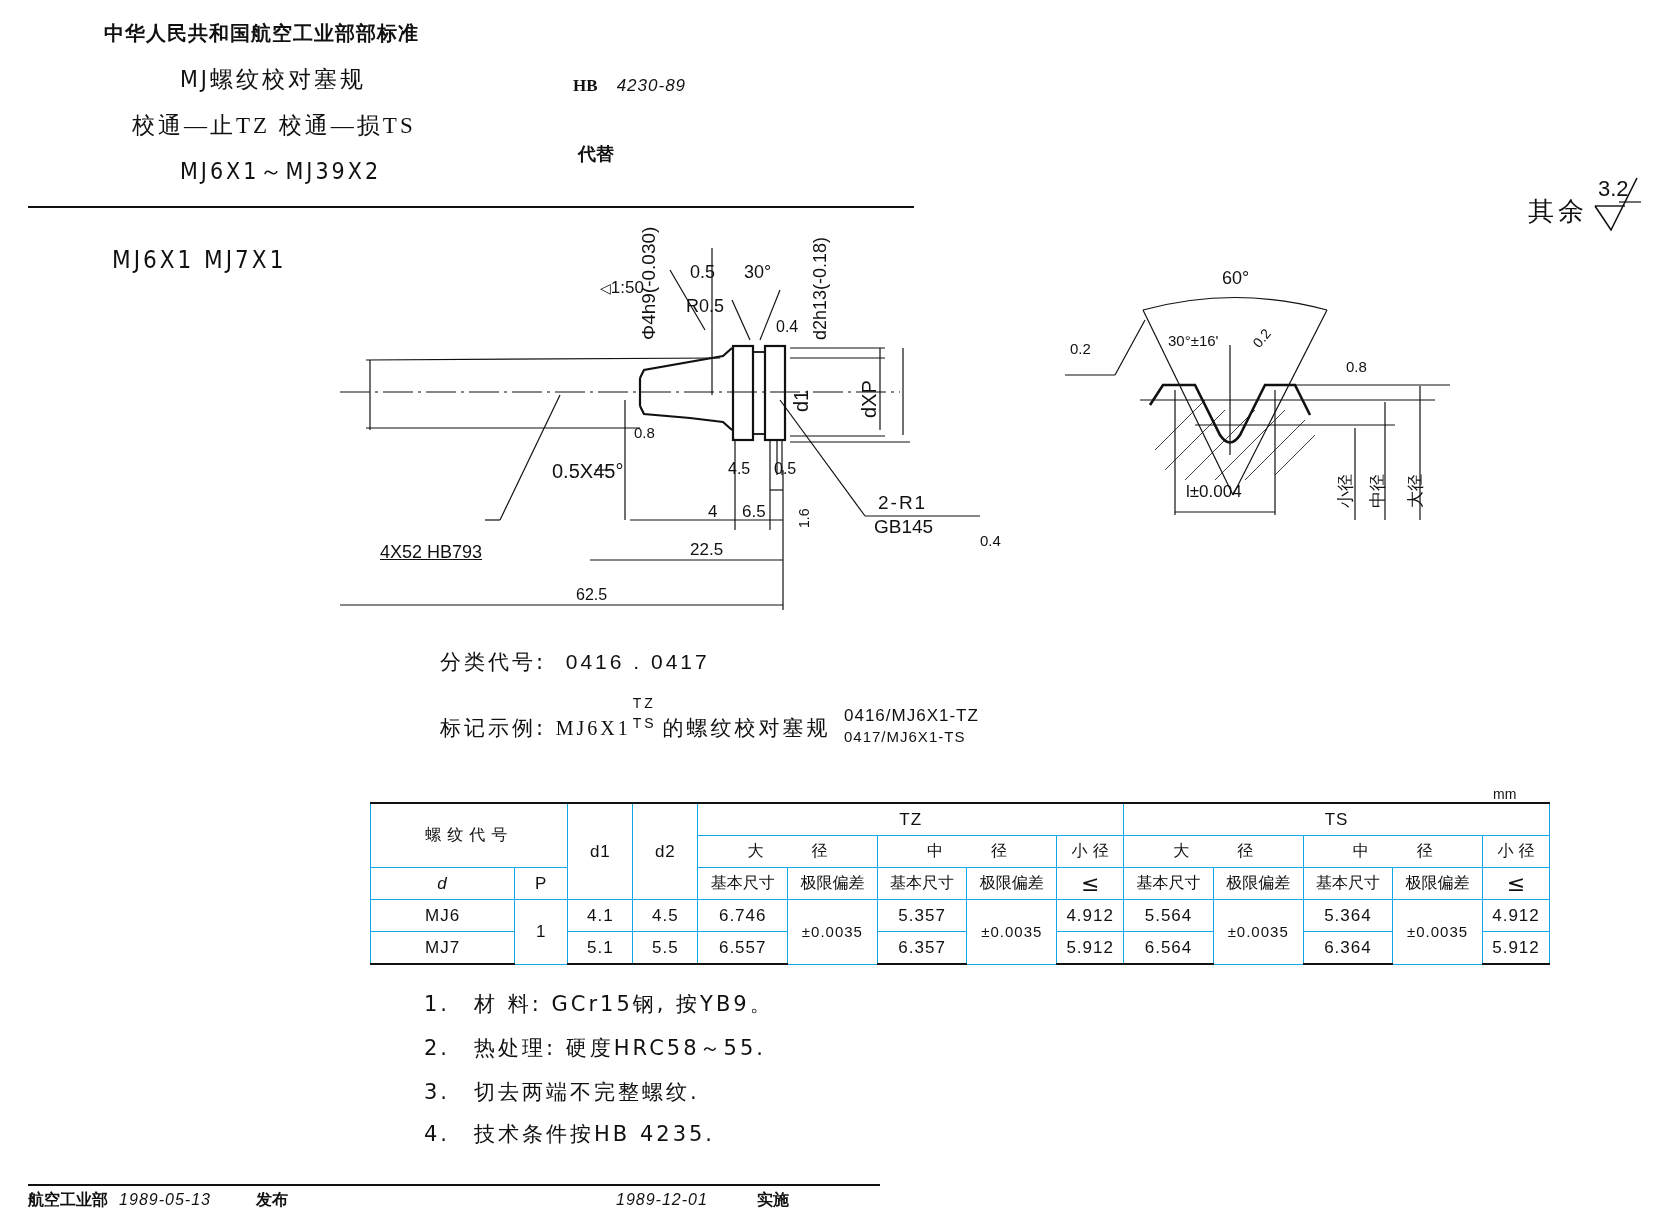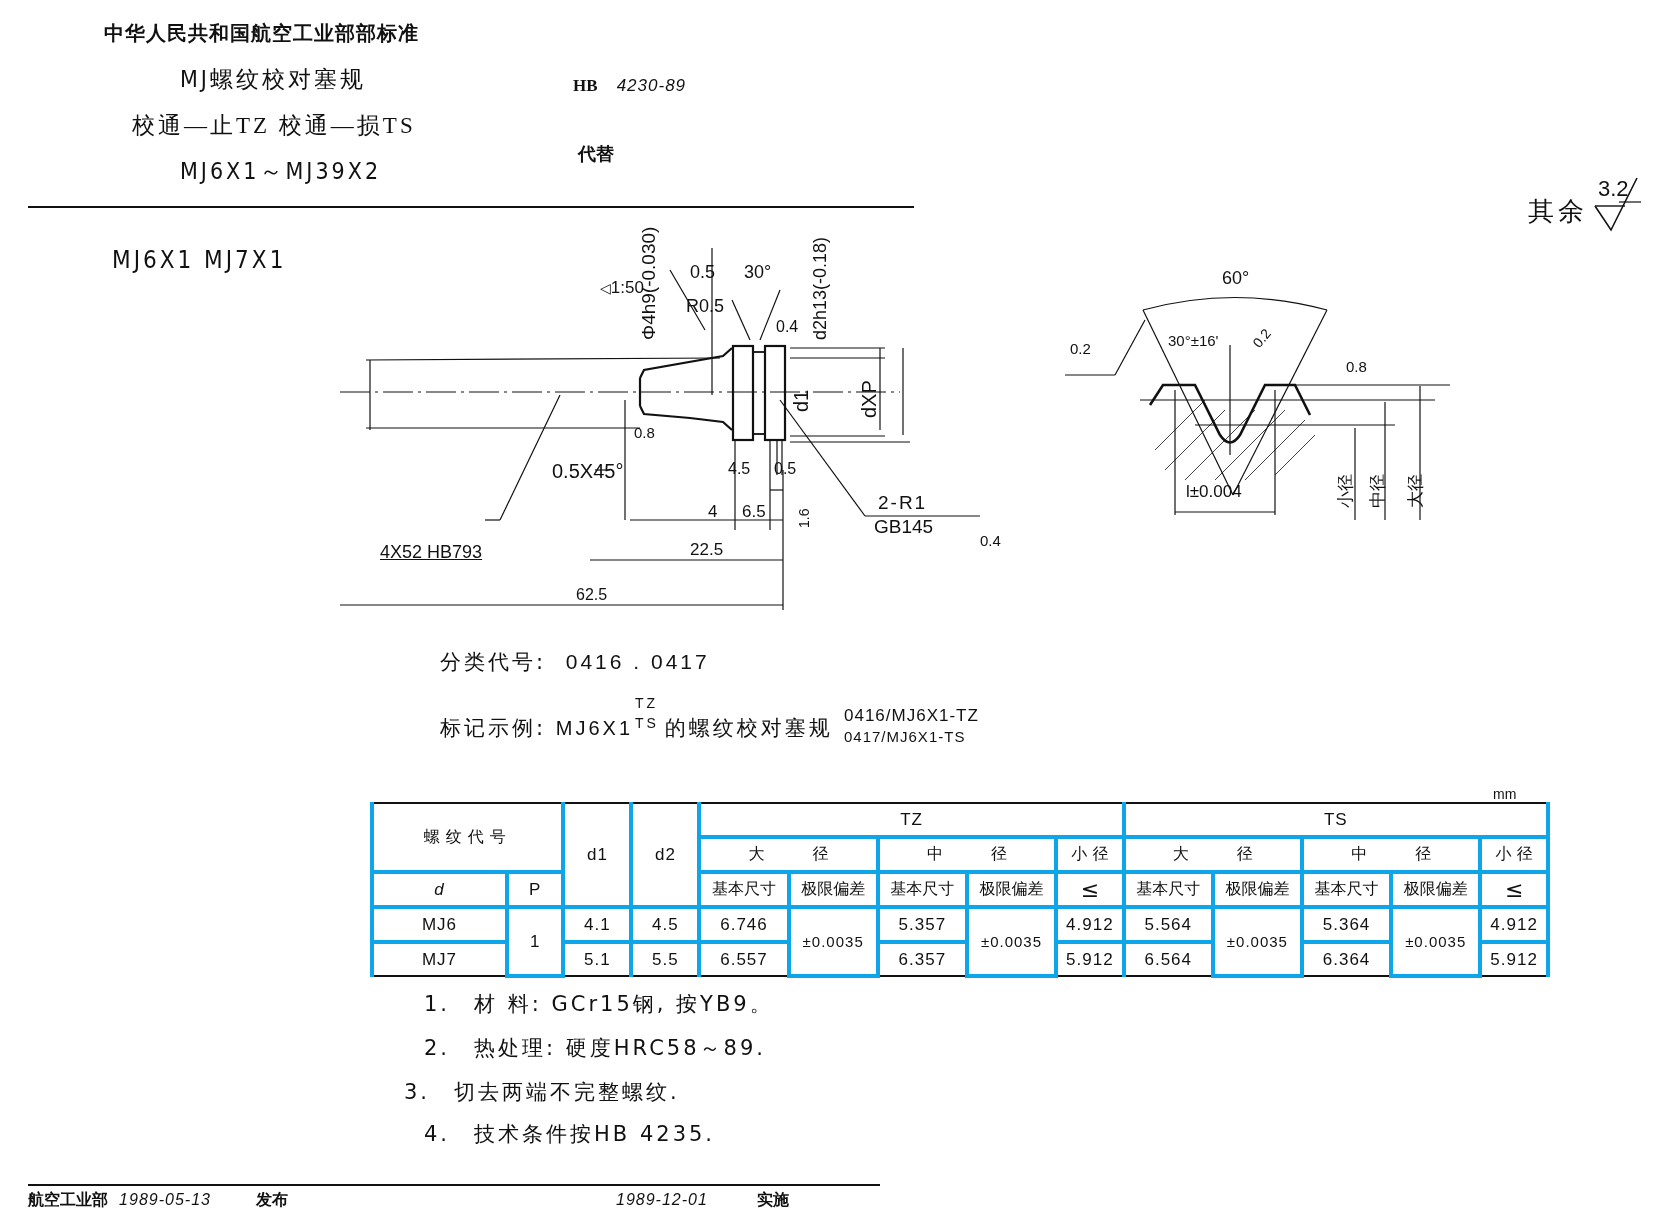--- a/index.html
+++ b/index.html
@@ -9,21 +9,21 @@
   .org { font-weight:bold; font-size:20px; letter-spacing:1px; }
   .title { font-family:"DejaVu Sans Condensed","DejaVu Sans",sans-serif; font-size:23px; letter-spacing:3px; }
   .hb { font-family:"Liberation Serif", serif; font-weight:bold; font-size:17px; }
   .hbnum { font-family:"Liberation Sans", sans-serif; font-style:italic; font-size:17px; letter-spacing:1px; }
   .small-b { font-weight:bold; font-size:18px; }
   .rule { position:absolute; background:#111; }
   .note { font-size:21px; letter-spacing:3px; }
   .draw-text { font-family:"Liberation Sans", sans-serif; font-size:17px; }
   table.spec { position:absolute; left:370px; top:802px; width:1180px; border-collapse:collapse;
                font-size:16px; text-align:center; }
-  table.spec td { border:4px solid #0ea5e9; padding:0; height:31px; }
+  table.spec td { border:1px solid #0ea5e9; padding:0; height:31px; }
   table.spec tr.top td { border-top:2px solid #111; }
   table.spec tr.last td { border-bottom:2px solid #111; }
   table.spec .num { font-family:"Liberation Sans", sans-serif; font-size:17px; letter-spacing:1px; }
   .footer-rule { position:absolute; left:28px; top:1184px; width:852px; height:2px; background:#111; }
   .footer { font-size:16px; }
   .footer .date { font-family:"Liberation Sans", sans-serif; font-style:italic; font-size:16px; letter-spacing:1px; }
 </style>
 </head>
 <body>
 
@@ -160,21 +160,21 @@
 <div class="abs" style="left:1334px;top:508px;transform:rotate(-90deg);transform-origin:left top;font-size:17px;">小径</div>
 <div class="abs" style="left:1366px;top:508px;transform:rotate(-90deg);transform-origin:left top;font-size:17px;">中径</div>
 <div class="abs" style="left:1404px;top:508px;transform:rotate(-90deg);transform-origin:left top;font-size:17px;">大径</div>
 
 <div class="abs note" style="left:440px;top:648px;">
   <span>分类代号:</span>
   <span class="draw-text" style="font-size:21px;margin-left:10px;">0416 . 0417</span>
 </div>
 <div class="abs note" style="left:440px;top:714px;">
   <span>标记示例:</span>
-  <span class="draw-text" style="font-size:20px;">MJ6X1</span><span style="display:inline-block;position:relative;width:22px;height:20px;">
+  <span class="draw-text" style="font-size:20px;font-family:Liberation Serif, serif;">MJ6X1</span><span style="display:inline-block;position:relative;width:22px;height:20px;">
     <span class="draw-text" style="position:absolute;left:2px;top:-20px;font-size:14px;">TZ</span>
     <span class="draw-text" style="position:absolute;left:2px;top:0px;font-size:14px;">TS</span>
   </span>
   <span>的螺纹校对塞规</span>
 </div>
 <div class="abs draw-text" style="left:844px;top:706px;font-size:17px;letter-spacing:1px;">0416/MJ6X1-TZ</div>
 <div class="abs draw-text" style="left:844px;top:728px;font-size:15px;letter-spacing:1px;">0417/MJ6X1-TS</div>
 
 <div class="abs draw-text" style="left:1493px;top:786px;font-size:14px;">mm</div>
 <table class="spec">
@@ -235,23 +235,23 @@
     <td class="num">6.364</td>
     <td class="num">5.912</td>
   </tr>
 </tbody>
   </table>
 
 <div class="abs note" style="left:424px;top:990px;">
   <span>1.</span> <span>材  料: GCr15钢, 按YB9。</span>
 </div>
 <div class="abs note" style="left:424px;top:1034px;">
-  <span>2.</span> <span>热处理: 硬度HRC58～89.</span>
-</div>
-<div class="abs note" style="left:404px;top:1078px;text-align:center;">
+  <span>2.</span> <span>热处理: 硬度HRC58～55.</span>
+</div>
+<div class="abs note" style="left:424px;top:1078px;text-align:center;">
   <span>3.</span> <span>切去两端不完整螺纹.</span>
 </div>
 <div class="abs note" style="left:424px;top:1120px;">
   <span>4.</span> <span>技术条件按HB 4235.</span>
 </div>
 
 <div class="footer-rule"></div>
 <div class="abs footer" style="left:28px;top:1190px;">
   <b>航空工业部</b>
   <span class="date" style="margin-left:6px;">1989-05-13</span>

